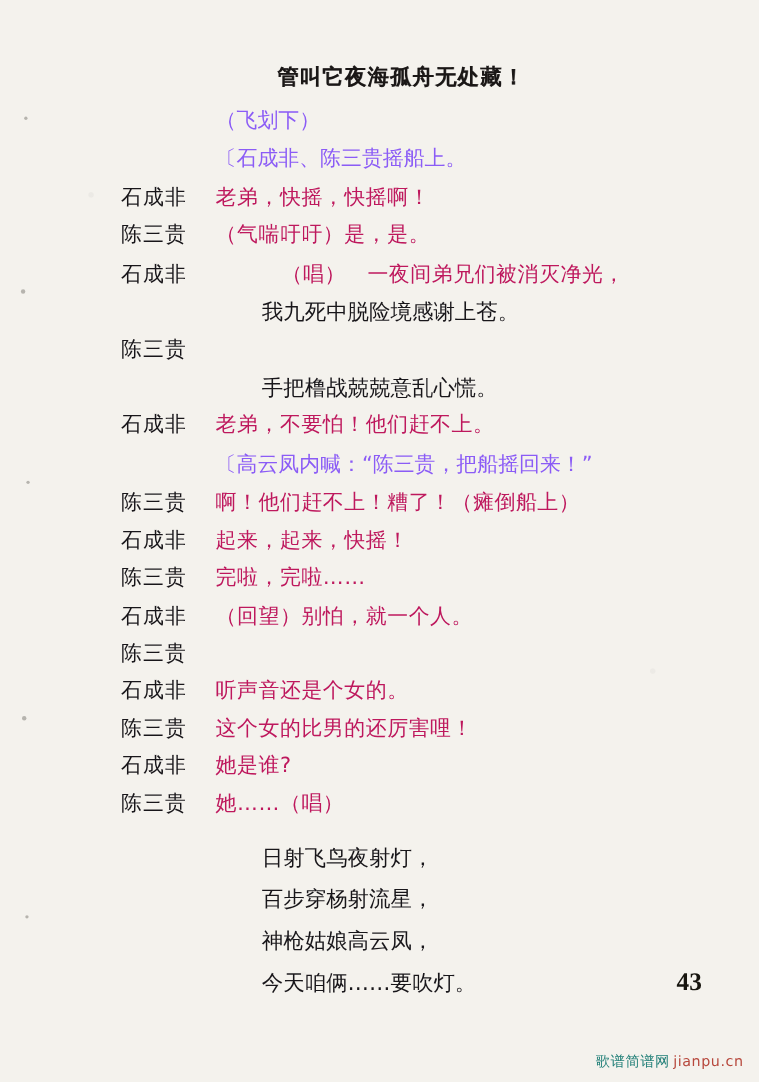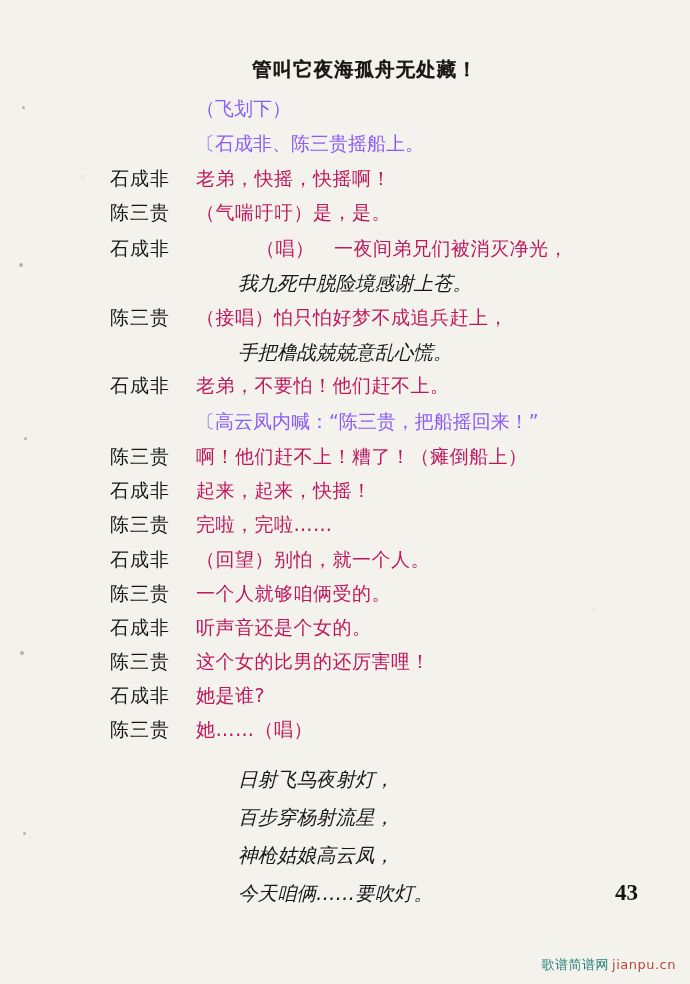--- a/index.html
+++ b/index.html
@@ -57,21 +57,20 @@
     position: absolute;
     font-size: 19px;
     white-space: nowrap;
     color: #8b5cf6;
   }
   .songline {
     position: absolute;
     font-size: 19.5px;
     white-space: nowrap;
     color: #18161a;
-    font-style: italic;
   }
   .headline {
     position: absolute;
     font-size: 19.5px;
     letter-spacing: 1px;
     white-space: nowrap;
     color: #1a1716;
     font-weight: 600;
     text-shadow: 0.4px 0 0 rgba(20,18,18,0.55);
   }
@@ -126,42 +125,40 @@
     <div class="line" style="left:196px; top:166px;">老弟，快摇，快摇啊！</div>
 
     <div class="speaker" style="left:110px; top:200px;">陈三贵</div>
     <div class="line" style="left:196px; top:200px;">（气喘吁吁）是，是。</div>
 
     <div class="speaker" style="left:110px; top:236px;">石成非</div>
     <div class="line" style="left:212px; top:236px;margin-left:44px;">（唱）　一夜间弟兄们被消灭净光，</div>
     <div class="songline" style="left:238px; top:270px;">我九死中脱险境感谢上苍。</div>
 
     <div class="speaker" style="left:110px; top:305px;">陈三贵</div>
-    <div class="line" style="left:196px; top:305px;">（接唱）怕只怕好梦不成追兵赶上，</div>
     <div class="songline" style="left:238px; top:339px;">手把橹战兢兢意乱心慌。</div>
 
     <div class="speaker" style="left:110px; top:373px;">石成非</div>
     <div class="line" style="left:196px; top:373px;">老弟，不要怕！他们赶不上。</div>
 
     <div class="stage" style="left:196px; top:409px;">〔高云凤内喊：“陈三贵，把船摇回来！”</div>
 
     <div class="speaker" style="left:110px; top:444px;">陈三贵</div>
     <div class="line" style="left:196px; top:444px;">啊！他们赶不上！糟了！（瘫倒船上）</div>
 
     <div class="speaker" style="left:110px; top:478px;">石成非</div>
     <div class="line" style="left:196px; top:478px;">起来，起来，快摇！</div>
 
     <div class="speaker" style="left:110px; top:512px;">陈三贵</div>
     <div class="line" style="left:196px; top:512px;text-align:right;">完啦，完啦……</div>
 
     <div class="speaker" style="left:110px; top:547px;">石成非</div>
     <div class="line" style="left:196px; top:547px;">（回望）别怕，就一个人。</div>
 
     <div class="speaker" style="left:110px; top:581px;">陈三贵</div>
-    <div class="line" style="left:196px; top:581px;">一个人就够咱俩受的。</div>
 
     <div class="speaker" style="left:110px; top:615px;">石成非</div>
     <div class="line" style="left:196px; top:615px;">听声音还是个女的。</div>
 
     <div class="speaker" style="left:110px; top:649px;">陈三贵</div>
     <div class="line" style="left:196px; top:649px;">这个女的比男的还厉害哩！</div>
 
     <div class="speaker" style="left:110px; top:683px;">石成非</div>
     <div class="line" style="left:196px; top:683px;">她是谁?</div>
 

